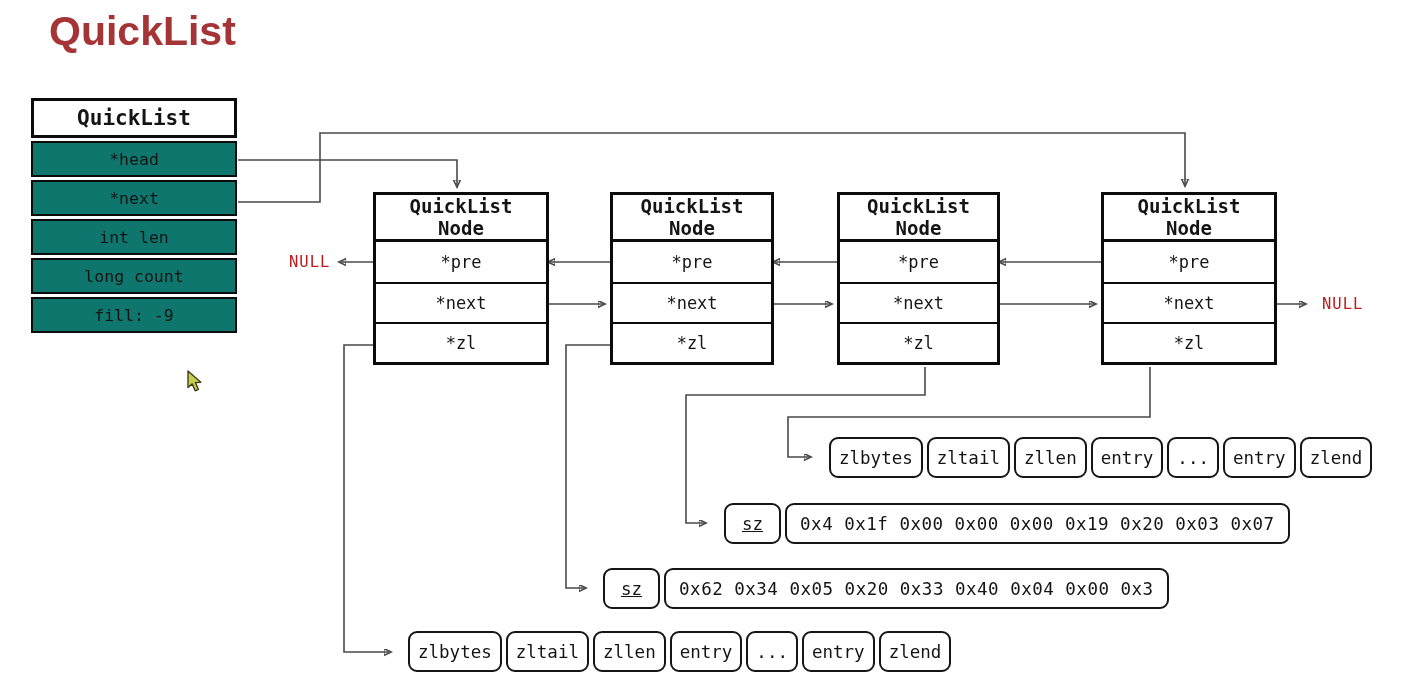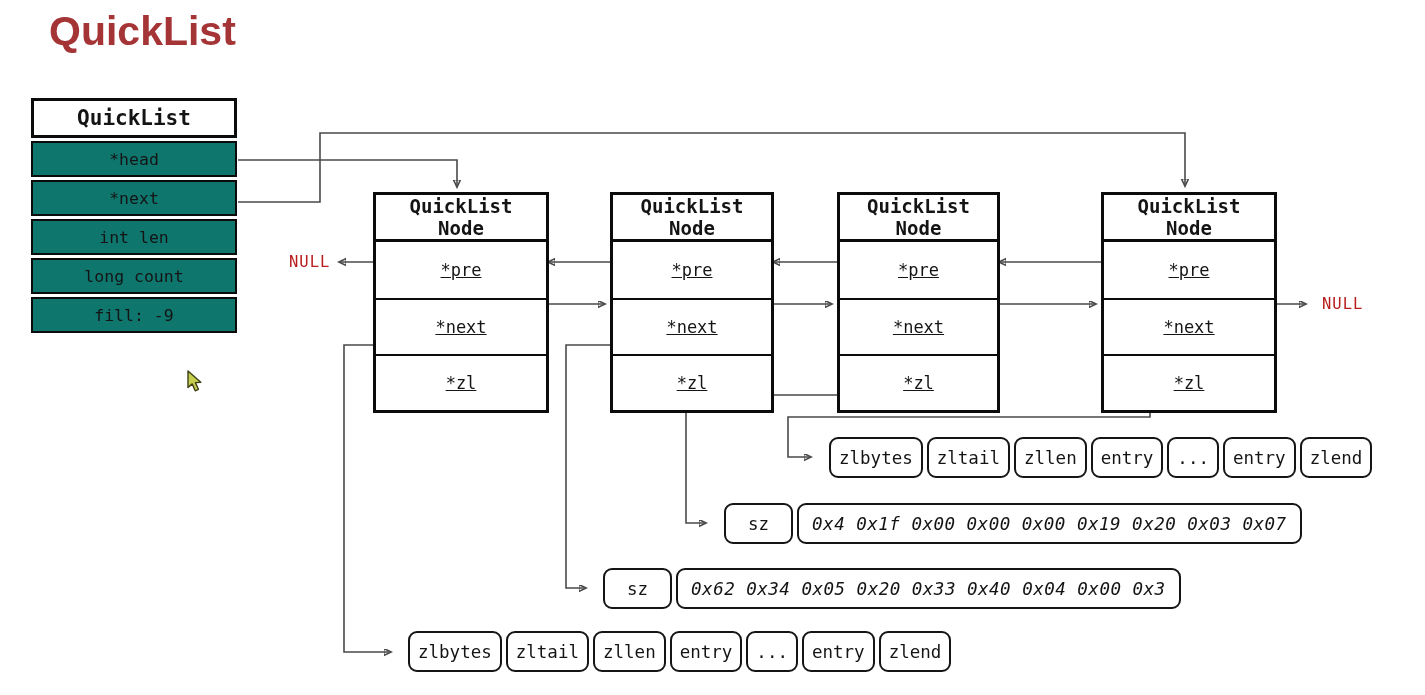--- a/index.html
+++ b/index.html
@@ -35,36 +35,36 @@
     font-size:16.5px;
   }
   
   .node{position:absolute;top:192px;border:3px solid #0b0b0b;background:#fff;z-index:2;}
   .node-header{
     box-sizing:border-box;height:47px;border-bottom:3px solid #0b0b0b;
     display:flex;flex-direction:column;align-items:center;justify-content:center;
     font-size:19px;font-weight:bold;line-height:22px;
   }
   .node-row{
-    box-sizing:border-box;height:56px;border-top:2px solid #0b0b0b;
-    display:flex;align-items:center;justify-content:center;font-size:17px;text-decoration:underline;
+    box-sizing:border-box;height:40px;border-top:2px solid #0b0b0b;
+    display:flex;align-items:center;justify-content:center;font-size:17px;
   }
   .node .node-rows div:first-child{border-top:none;}
   
   .null-label{position:absolute;z-index:2;font-size:15.5px;color:#b91c1c;letter-spacing:1px;}
   
   .zl-row{position:absolute;display:flex;gap:4px;z-index:2;margin-left:12px;}
   .zl-cell{
     box-sizing:border-box;height:41px;
     border:2.5px solid #151515;border-radius:9px;background:#fff;
     display:flex;align-items:center;justify-content:center;
     padding:4px 8px;font-size:17.5px;white-space:pre;
   }
-  .sz-cell{padding:4px 22px;}
-  .hex-cell{padding:0 13px;letter-spacing:0.5px;font-style:italic;}
+  .sz-cell{padding:4px 16px;text-decoration:underline;}
+  .hex-cell{padding:0 13px;letter-spacing:0.5px;}
   
   .cursor{position:absolute;left:186px;top:370px;z-index:5;}
 </style>
 </head>
 <body>
 
 <div id="canvas">
 
   <svg class="wires" width="1425" height="695" viewBox="0 0 1425 695">
     <defs>

